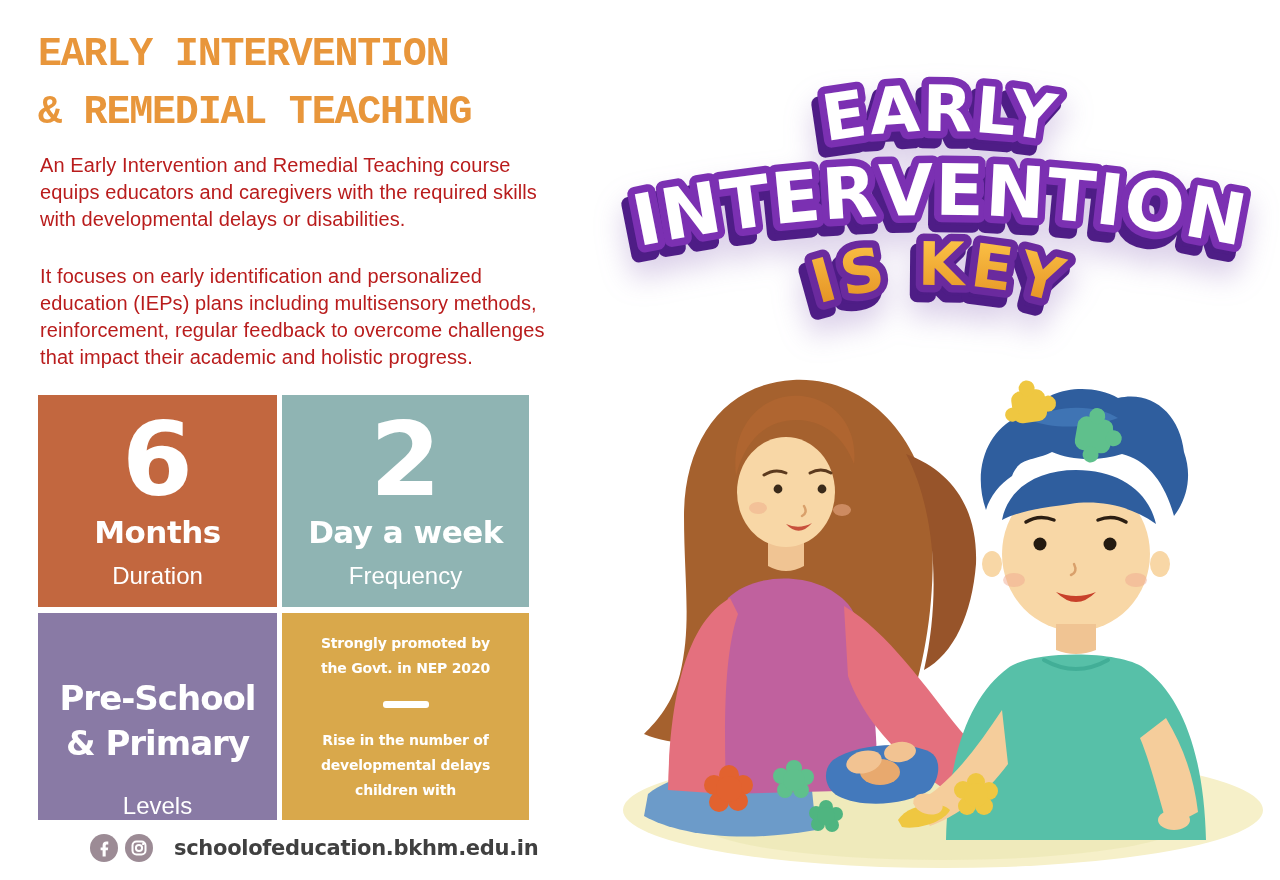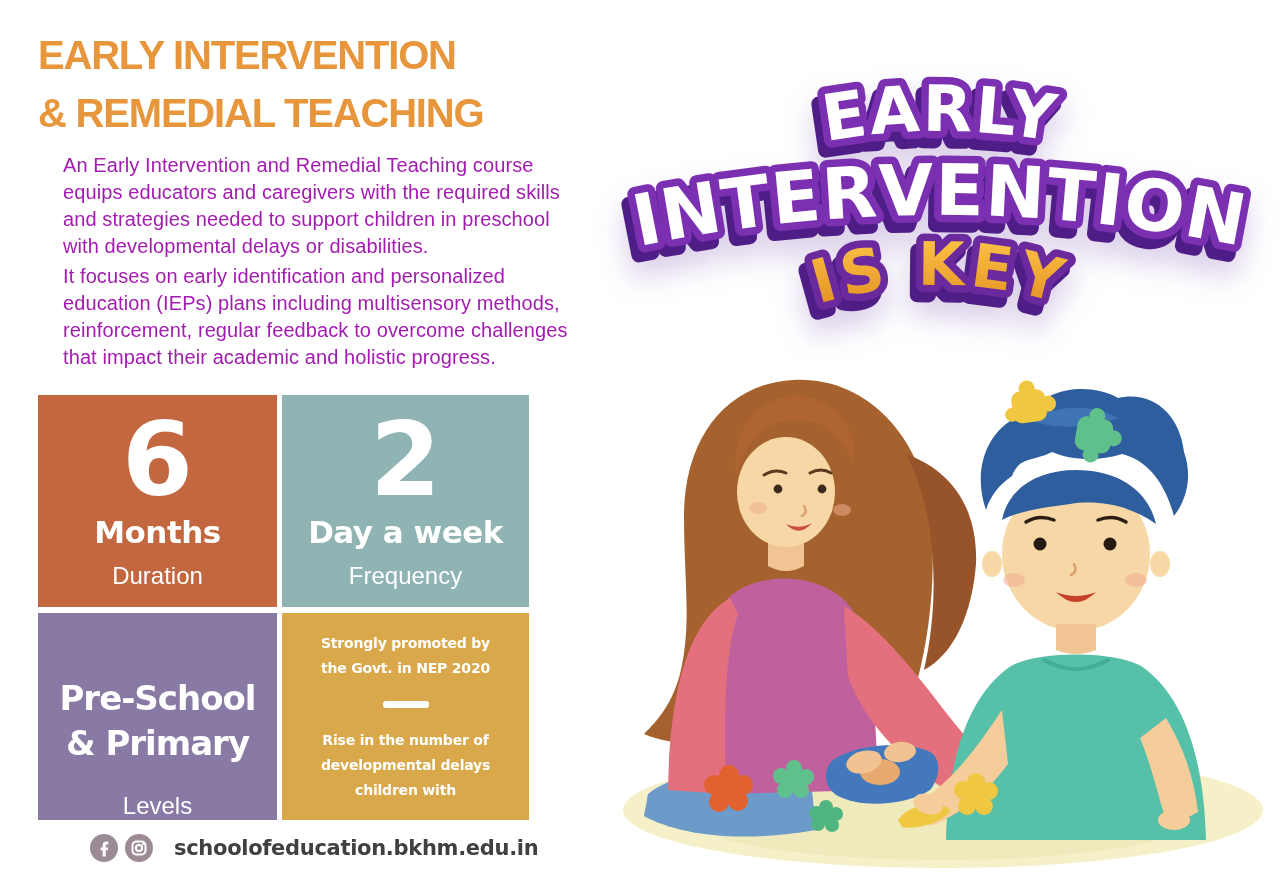--- a/index.html
+++ b/index.html
@@ -1,26 +1,26 @@
 <!DOCTYPE html>
 <html><head>
 <meta charset="utf-8">
 <style>
   html,body{margin:0;padding:0;background:#ffffff;}
   .page{position:relative;width:1280px;height:880px;background:#ffffff;overflow:hidden;
         font-family:"Liberation Sans",sans-serif;}
 
   
   .title{position:absolute;left:38px;top:26px;margin:0;
-         font-family:Liberation Sans, sans-serif;font-weight:800;
+         font-family:Liberation Mono, monospace;font-weight:800;
          font-size:40px;line-height:58px;letter-spacing:-1.2px;color:#E8963B;}
   .t-line{display:block;}
 
-  .para{position:absolute;left:40px;width:560px;color:#a21caf;
-        font-size:20px;line-height:27px;letter-spacing:.1px;margin-left:23px;}
+  .para{position:absolute;left:40px;width:560px;color:#b91c1c;
+        font-size:20px;line-height:27px;letter-spacing:.1px;}
   .para-1{top:152px;}
   .para-2{top:263px;}
 
   .stats{position:absolute;left:38px;top:395px;display:grid;
          grid-template-columns:239px 247px;grid-template-rows:212px 207px;
          column-gap:5px;row-gap:6px;}
   .box{display:flex;flex-direction:column;align-items:center;justify-content:center;
        color:#ffffff;text-align:center;font-family:"DejaVu Sans",sans-serif;}
   .box-duration{background:#C2673F;}
   .box-frequency{background:#8FB4B3;}
@@ -61,21 +61,20 @@
 <div class="page">
 
   <h1 class="title">
     <span class="t-line">EARLY INTERVENTION</span>
     <span class="t-line">&amp; REMEDIAL TEACHING</span>
   </h1>
 
   <div class="para para-1">
     <div class="p-line">An Early Intervention and Remedial Teaching course</div>
     <div class="p-line">equips educators and caregivers with the required skills</div>
-    <div class="p-line">and strategies needed to support children in preschool</div>
     <div class="p-line">with developmental delays or disabilities.</div>
   </div>
 
   <div class="para para-2">
     <div class="p-line">It focuses on early identification and personalized</div>
     <div class="p-line">education (IEPs) plans including multisensory methods,</div>
     <div class="p-line">reinforcement, regular feedback to overcome challenges</div>
     <div class="p-line">that impact their academic and holistic progress.</div>
   </div>
 

